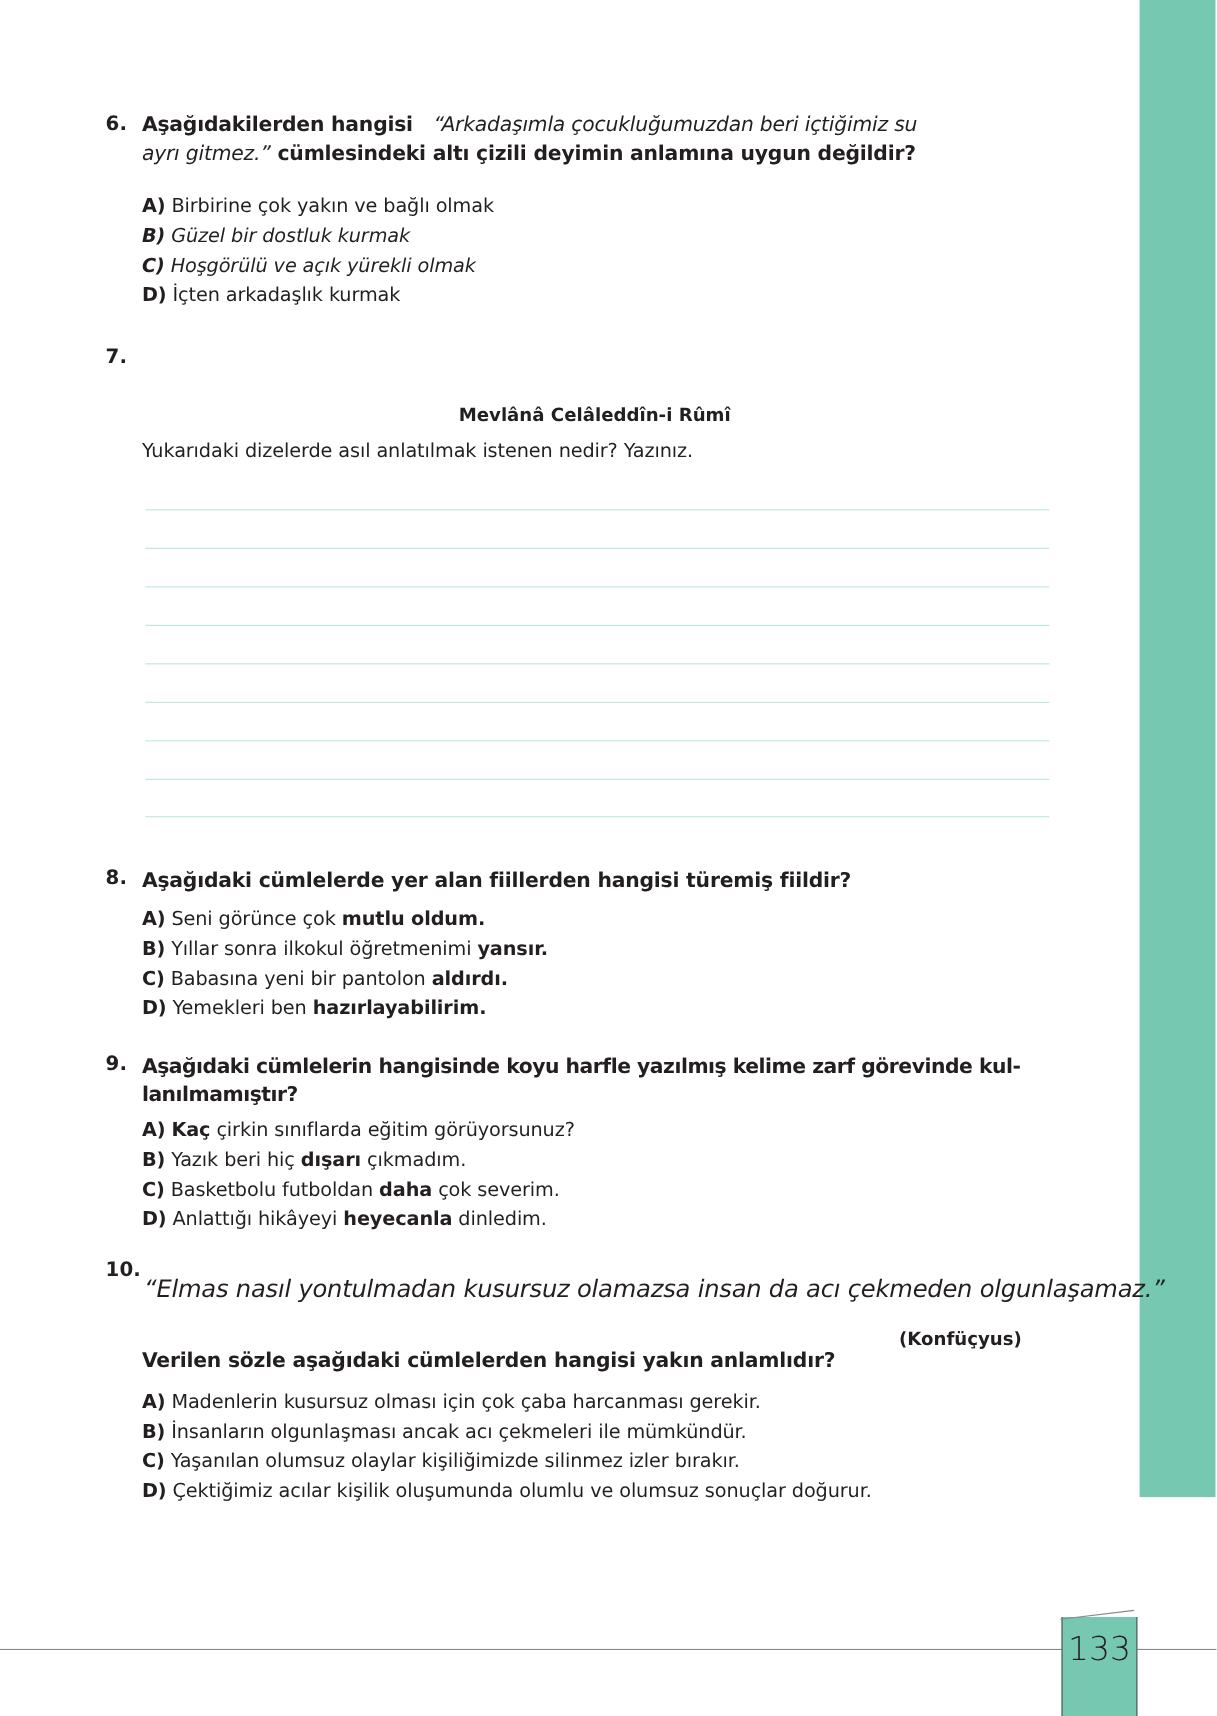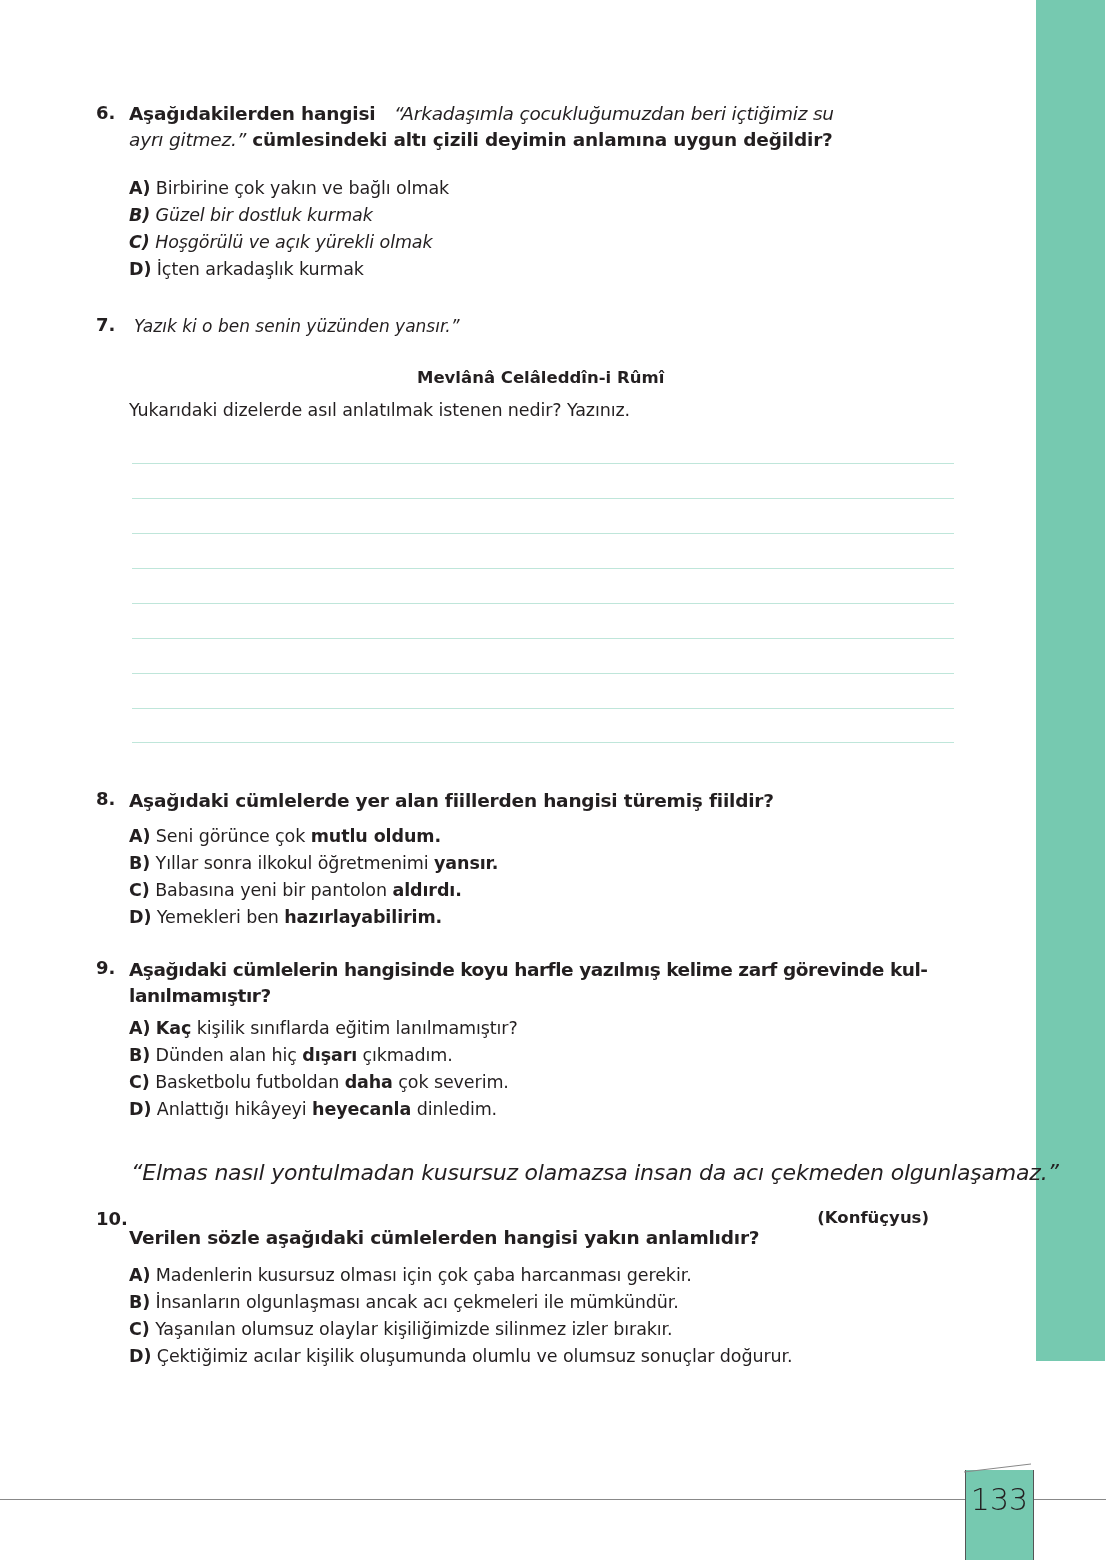--- a/index.html
+++ b/index.html
@@ -33,21 +33,20 @@
   </div>
   <div class="opt" style="top:175px;"><b>A)</b> <span>Birbirine çok yakın ve bağlı olmak</span></div>
   <div class="opt" style="top:202px;font-style:italic;"><b>B)</b> <span>Güzel bir dostluk kurmak</span></div>
   <div class="opt" style="top:229px;font-style:italic;"><b>C)</b> <span>Hoşgörülü ve açık yürekli olmak</span></div>
   <div class="opt" style="top:256px;"><b>D)</b> <span>İçten arkadaşlık kurmak</span></div>
 </div>
 
 <div>
   <div class="qnum" style="left:96px; top:314px;">7.</div>
   <div style="position:absolute; left:131px; top:313px; font-size:17px; line-height:27px; font-style:italic;">
-    <div style="padding-left:3px;">Yazık ki o ben senin yüzünden yansır.”</div>
   </div>
   <div style="position:absolute; left:417px; top:368px; font-size:16.5px; font-weight:bold;">Mevlânâ Celâleddîn-i Rûmî</div>
   <div class="opt" style="top:397px;">Yukarıdaki dizelerde asıl anlatılmak istenen nedir? Yazınız.</div>
   <div>
     <div class="line" style="top:463px;"></div>
     <div class="line" style="top:498px;"></div>
     <div class="line" style="top:533px;"></div>
     <div class="line" style="top:568px;"></div>
     <div class="line" style="top:603px;"></div>
     <div class="line" style="top:638px;"></div>
@@ -65,28 +64,28 @@
   <div class="opt" style="top:877px;"><b>C)</b> <span>Babasına yeni bir pantolon </span><b>aldırdı.</b></div>
   <div class="opt" style="top:904px;"><b>D)</b> <span>Yemekleri ben </span><b>hazırlayabilirim.</b></div>
 </div>
 
 <div>
   <div class="qnum" style="left:96px; top:957px;">9.</div>
   <div class="qtext" style="left:129px; top:957px; width:870px; letter-spacing:-0.45px;">
     <span>Aşağıdaki cümlelerin hangisinde koyu harfle yazılmış kelime zarf görevinde </span><span class="u">kul-</span><br>
     <span class="u">lanılmamıştır</span><span>?</span>
   </div>
-  <div class="opt" style="top:1015px;"><b>A)</b> <span></span><b>Kaç</b><span> kişilik sınıflarda eğitim lanılmamıştır?</span></div>
-  <div class="opt" style="top:1042px;"><b>B)</b> <span>Dünden alan hiç </span><b>dışarı</b><span> çıkmadım.</span></div>
+  <div class="opt" style="top:1015px;"><b>A)</b> <span></span><b>Kaç</b><span> çirkin sınıflarda eğitim görüyorsunuz?</span></div>
+  <div class="opt" style="top:1042px;"><b>B)</b> <span>Yazık beri hiç </span><b>dışarı</b><span> çıkmadım.</span></div>
   <div class="opt" style="top:1069px;"><b>C)</b> <span>Basketbolu futboldan </span><b>daha</b><span> çok severim.</span></div>
   <div class="opt" style="top:1096px;"><b>D)</b> <span>Anlattığı hikâyeyi </span><b>heyecanla</b><span> dinledim.</span></div>
 </div>
 
 <div>
-  <div class="qnum" style="left:96px; top:1208px;">10.</div>
+  <div class="qnum" style="left:96px; top:1144px;">10.</div>
   <div style="position:absolute; left:131px; top:1160px; font-size:22px; font-style:italic; letter-spacing:-0.2px;">“Elmas nasıl yontulmadan kusursuz olamazsa insan da acı çekmeden olgunlaşamaz.”</div>
   <div style="position:absolute; right:177px; top:1188px; font-size:16.5px; font-weight:bold;margin-top:20px;">(Konfüçyus)</div>
   <div class="qtext" style="left:129px; top:1225px;">Verilen sözle aşağıdaki cümlelerden hangisi yakın anlamlıdır?</div>
   <div class="opt" style="top:1262px;"><b>A)</b> <span>Madenlerin kusursuz olması için çok çaba harcanması gerekir.</span></div>
   <div class="opt" style="top:1289px;"><b>B)</b> <span>İnsanların olgunlaşması ancak acı çekmeleri ile mümkündür.</span></div>
   <div class="opt" style="top:1316px;"><b>C)</b> <span>Yaşanılan olumsuz olaylar kişiliğimizde silinmez izler bırakır.</span></div>
   <div class="opt" style="top:1343px;"><b>D)</b> <span>Çektiğimiz acılar kişilik oluşumunda olumlu ve olumsuz sonuçlar doğurur.</span></div>
 </div>
 
 <div class="footer-line"></div>

